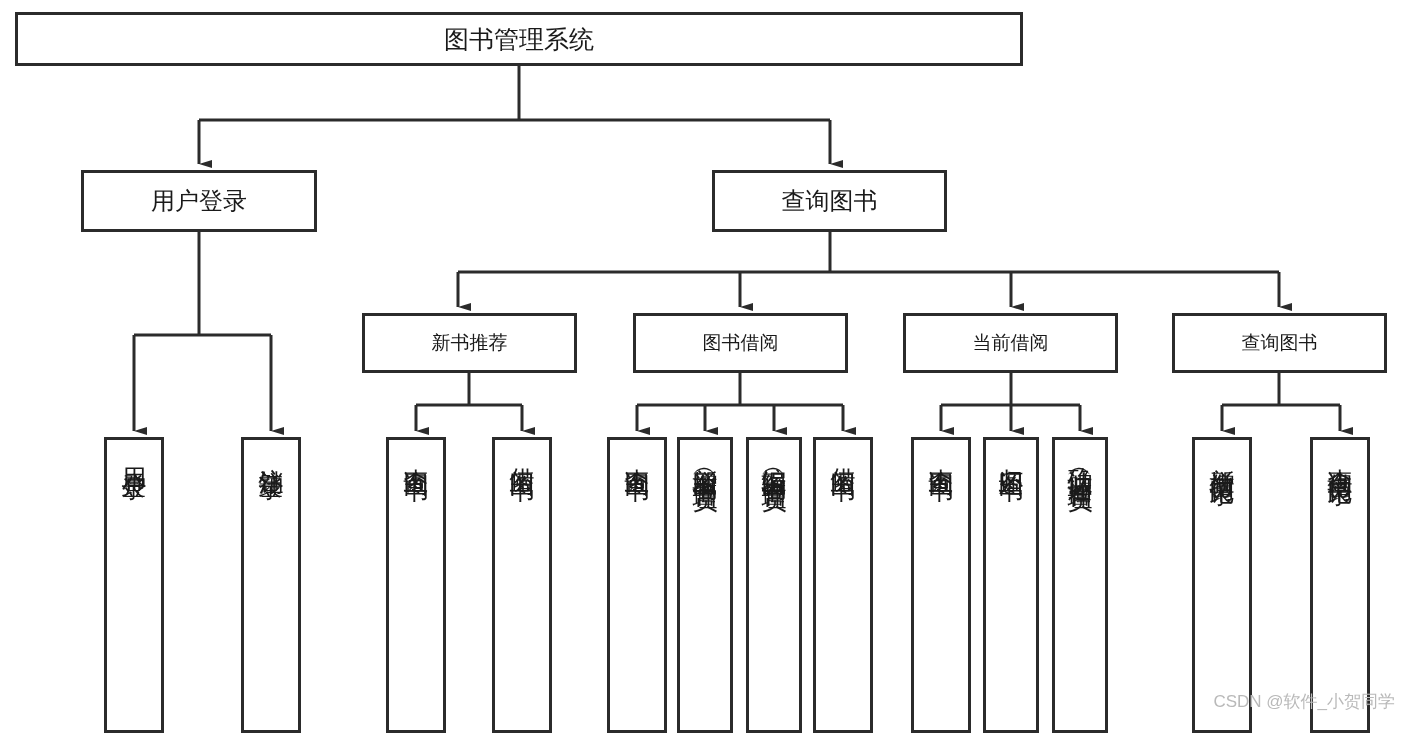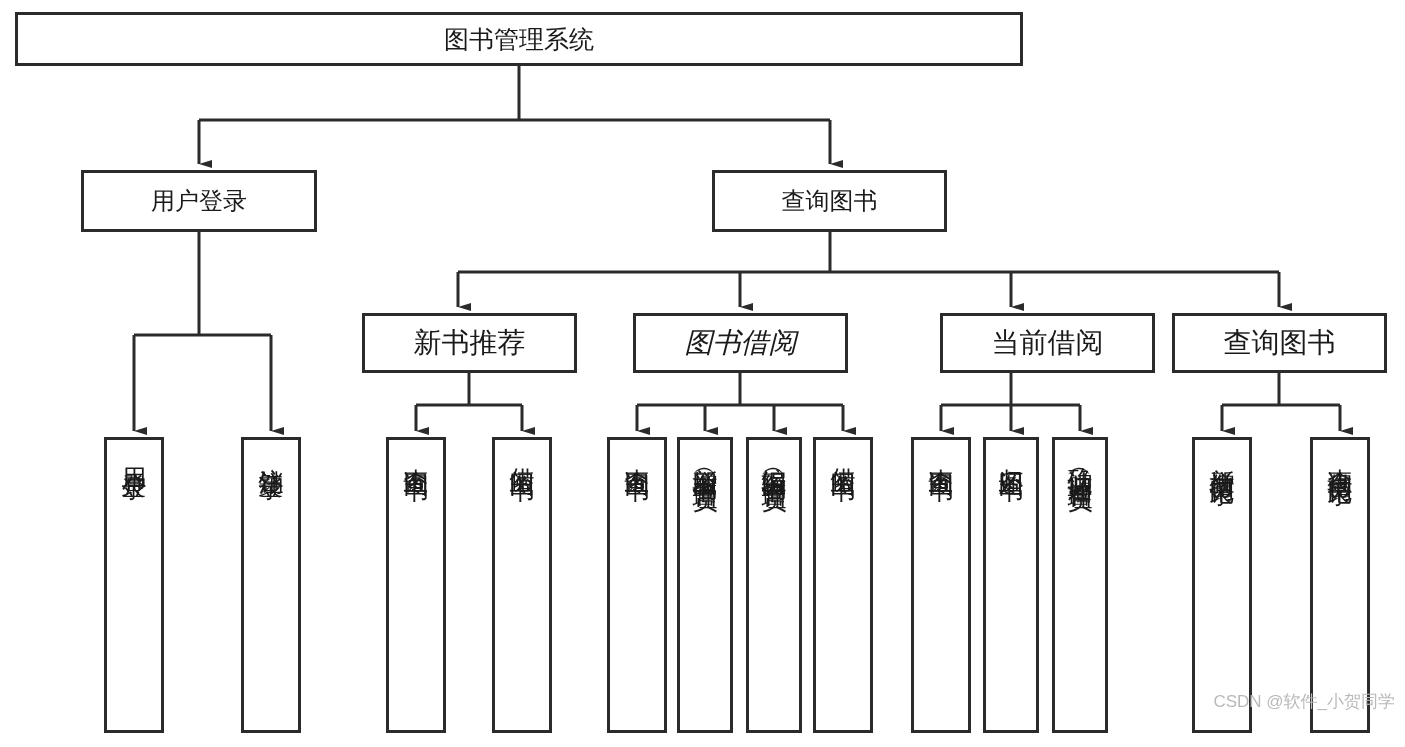--- a/index.html
+++ b/index.html
@@ -37,24 +37,24 @@
   .lvl-root .lbl{font-size:25px;}
 
   
   .lvl2{top:170px;height:62px;}
   .lvl2 .lbl{font-size:24px;}
   .n-userlogin{left:81px;width:236px;}
   .n-bookmgmt{left:712px;width:235px;}
 
   
   .lvl3{top:313px;height:60px;}
-  .lvl3 .lbl{font-size:28px;text-align:right;}
+  .lvl3 .lbl{font-size:19px;text-align:right;}
   .n-newbook{left:362px;width:215px;}
-  .n-borrow{left:633px;width:215px;font-style:italic;}
-  .n-current{left:903px;width:215px;margin-left:37px;}
+  .n-borrow{left:633px;width:215px;}
+  .n-current{left:903px;width:215px;}
   .n-record{left:1172px;width:215px;}
 
   
   .leaf{
     top:437px;height:296px;
     align-items:flex-start;
     justify-content:center;
     padding-top:8px;
   }
   .leaf .lbl{

